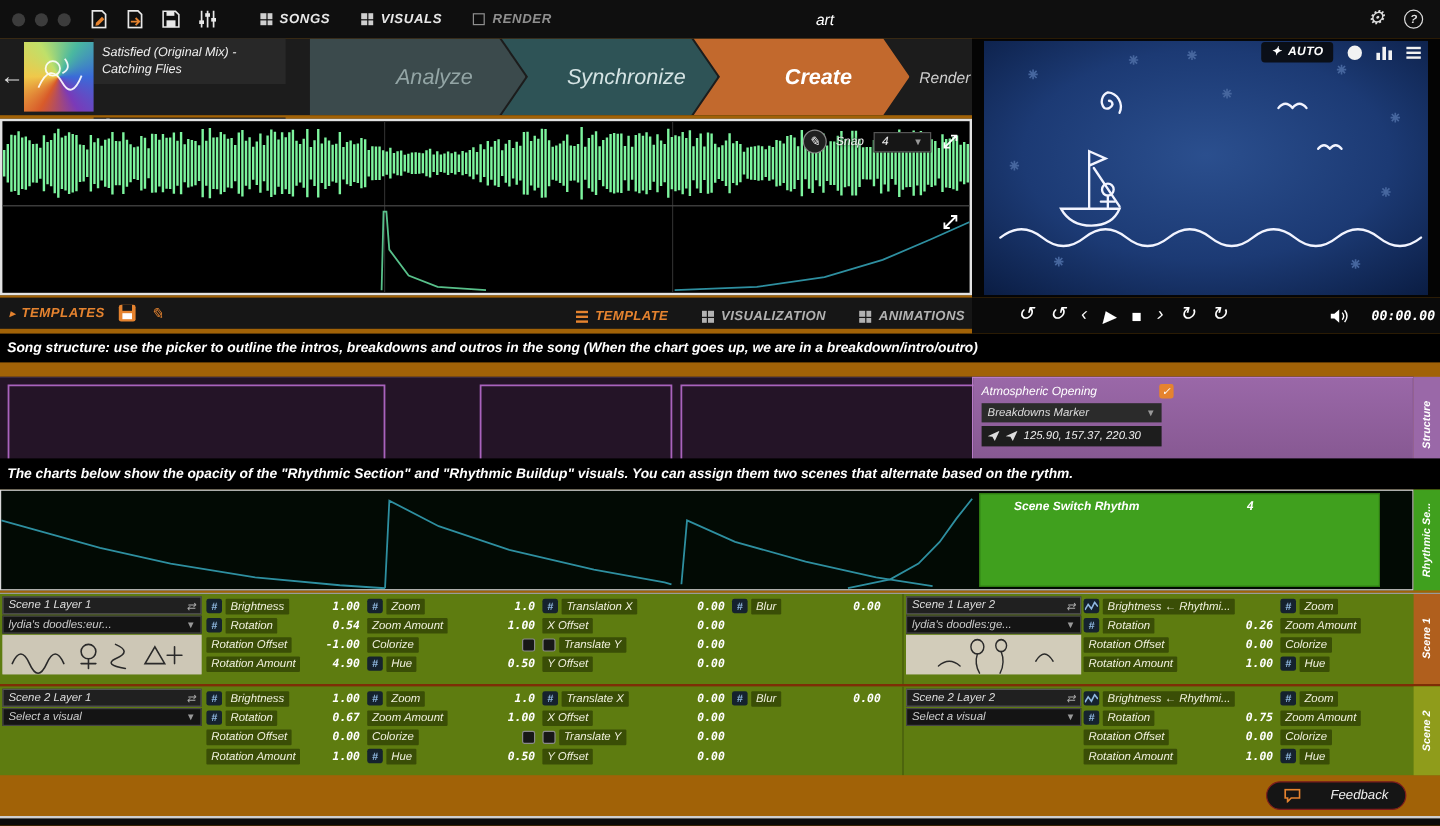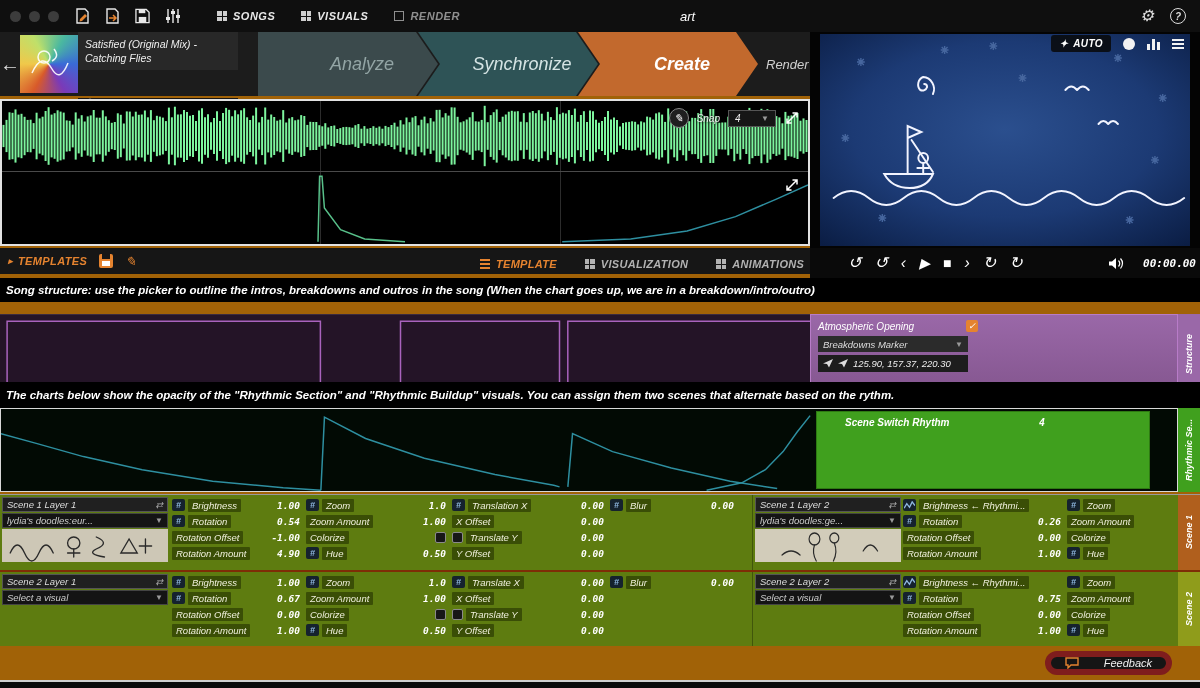--- a/index.html
+++ b/index.html
@@ -148,21 +148,21 @@
   .plabel{background:#3a4e06;color:#f0f0dc;font-size:9.5px;padding:1px 4px;white-space:nowrap;overflow:hidden;text-overflow:ellipsis;border-radius:1px;}
   .pval{margin-left:auto;font-family:"DejaVu Sans Mono",monospace;font-size:9.5px;font-weight:bold;color:#fff;}
   .pcheckbox{width:11px;height:11px;background:#171717;border:1px solid #8a8a8a;border-radius:2px;box-sizing:border-box;flex:0 0 auto;}
   .pcheckbox.end{margin-left:auto;}
   .scene-side-tab{position:absolute;right:0;top:0;bottom:0;width:22px;display:flex;align-items:center;justify-content:center;}
   .scene-side-tab span{writing-mode:vertical-rl;transform:rotate(180deg);font-size:9px;font-weight:bold;color:#fff;white-space:nowrap;}
 
   
   .footer{position:absolute;top:646px;left:0;width:1200px;height:34px;background:#131313;display:flex;align-items:center;padding-left:8px;box-sizing:border-box;border-top:1px solid #2a2a2a;}
   .footer-text{font-size:11.5px;font-weight:bold;color:#fff;}
-  .feedback-btn{position:absolute;right:28px;top:651px;height:24px;border:6px solid #7f1d1d;border-radius:12px;background:#151515;display:flex;align-items:center;gap:25px;padding:0 14px;font-size:11px;color:#f0f0f0;box-sizing:border-box;}
+  .feedback-btn{position:absolute;right:28px;top:651px;height:24px;border:1px solid #7f1d1d;border-radius:12px;background:#151515;display:flex;align-items:center;gap:25px;padding:0 14px;font-size:11px;color:#f0f0f0;box-sizing:border-box;}
   .bottom-strip{position:absolute;top:680px;left:0;width:1200px;height:8px;background:#0a0a0a;border-top:2px solid #cfcfcf;box-sizing:border-box;}
 </style>
 </head>
 <body>
 
 <div id="root">
 
   <div class="topbar">
     <div class="dots">
       <span class="dot"></span>

